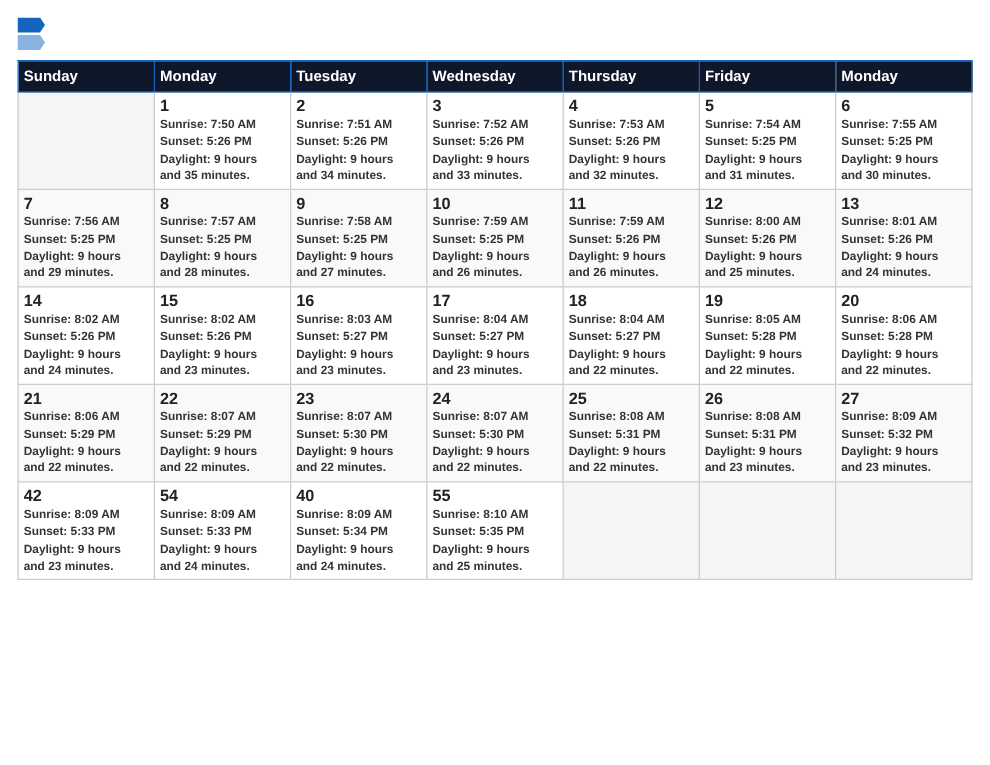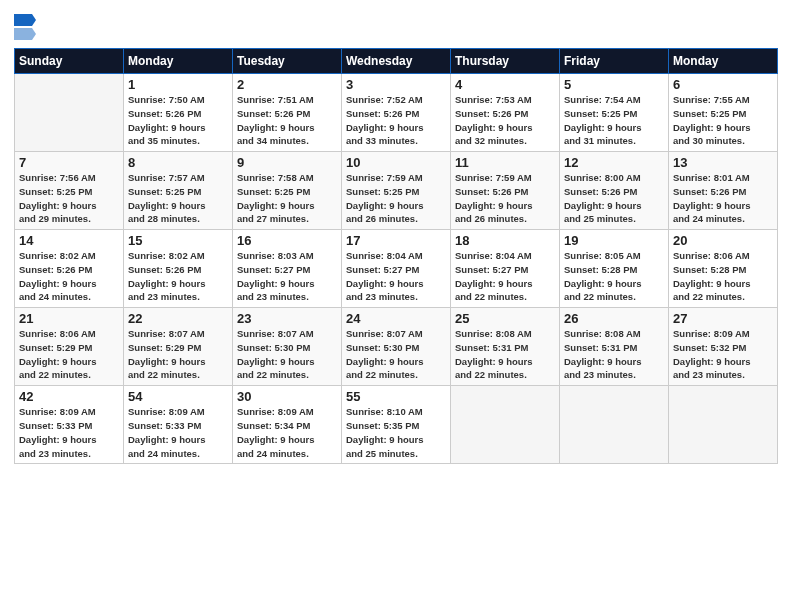--- a/index.html
+++ b/index.html
@@ -254,21 +254,21 @@
         <tr>
           <td>
             <span class="day-num">42</span>
             <div class="day-info">Sunrise: 8:09 AM<br>Sunset: 5:33 PM<br>Daylight: 9 hours<br>and 23 minutes.</div>
           </td>
           <td>
             <span class="day-num">54</span>
             <div class="day-info">Sunrise: 8:09 AM<br>Sunset: 5:33 PM<br>Daylight: 9 hours<br>and 24 minutes.</div>
           </td>
           <td>
-            <span class="day-num">30</span>
+            <span class="day-num">40</span>
             <div class="day-info">Sunrise: 8:09 AM<br>Sunset: 5:34 PM<br>Daylight: 9 hours<br>and 24 minutes.</div>
           </td>
           <td>
             <span class="day-num">55</span>
             <div class="day-info">Sunrise: 8:10 AM<br>Sunset: 5:35 PM<br>Daylight: 9 hours<br>and 25 minutes.</div>
           </td>
           <td class="empty"></td>
           <td class="empty"></td>
           <td class="empty"></td>
         </tr>

